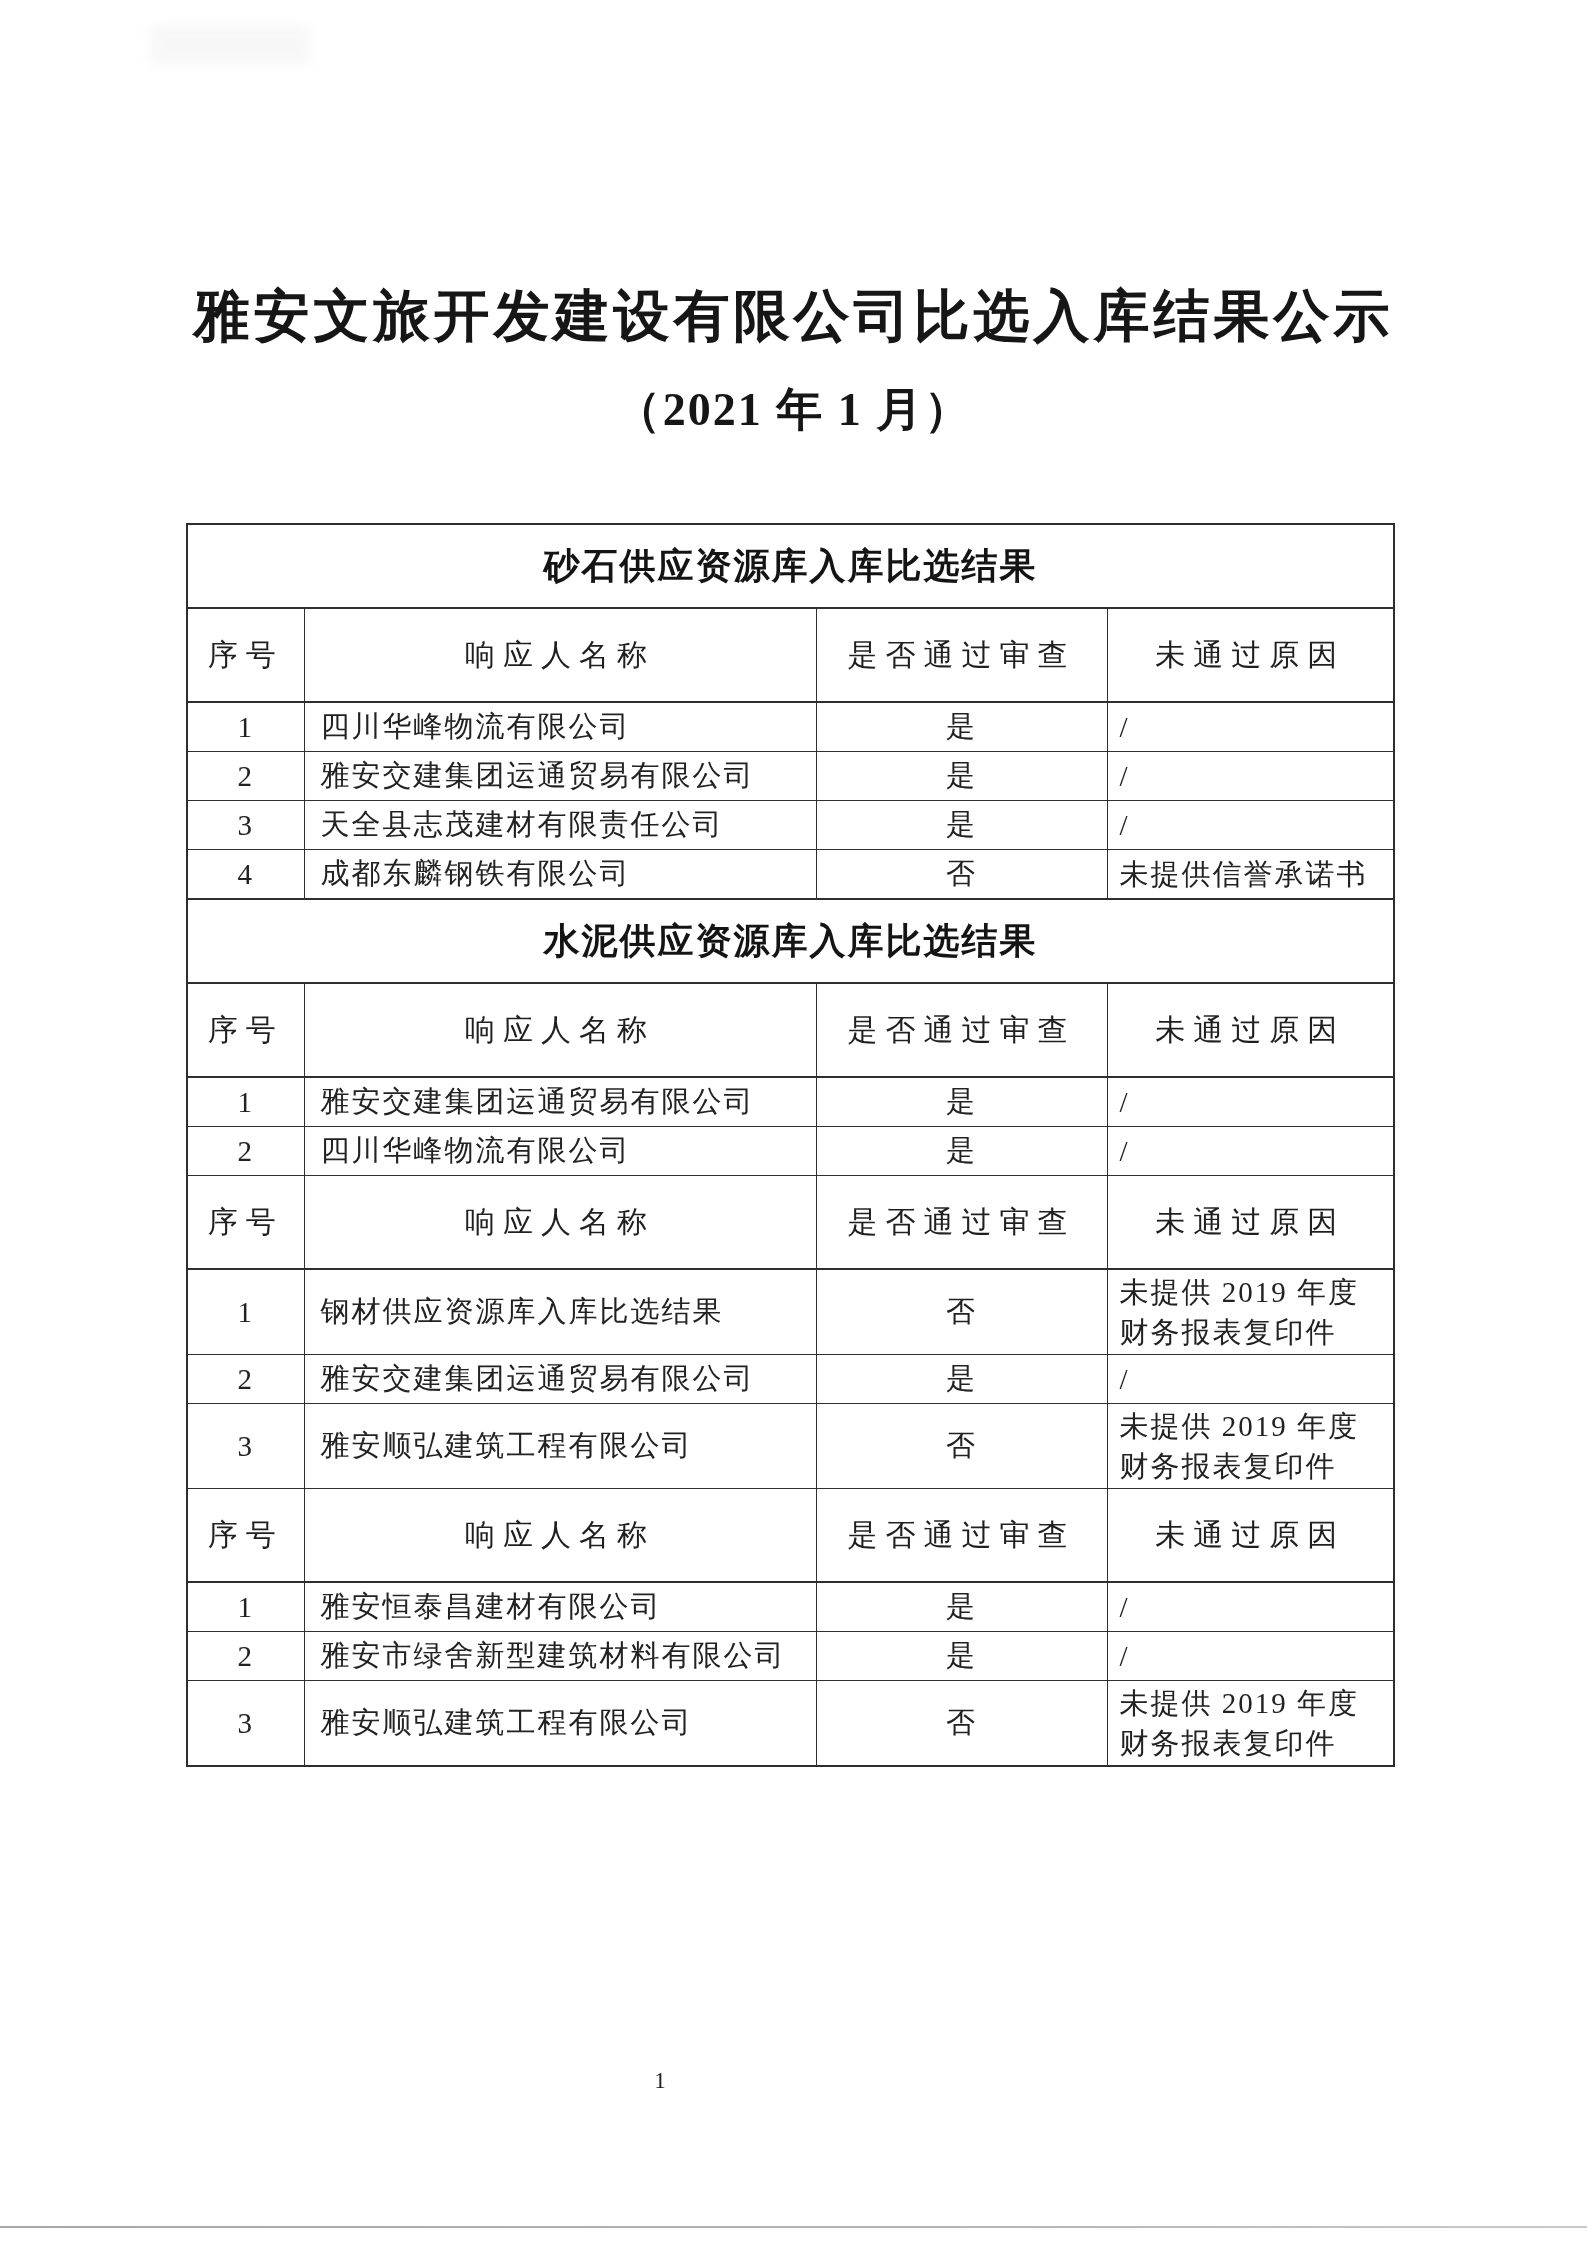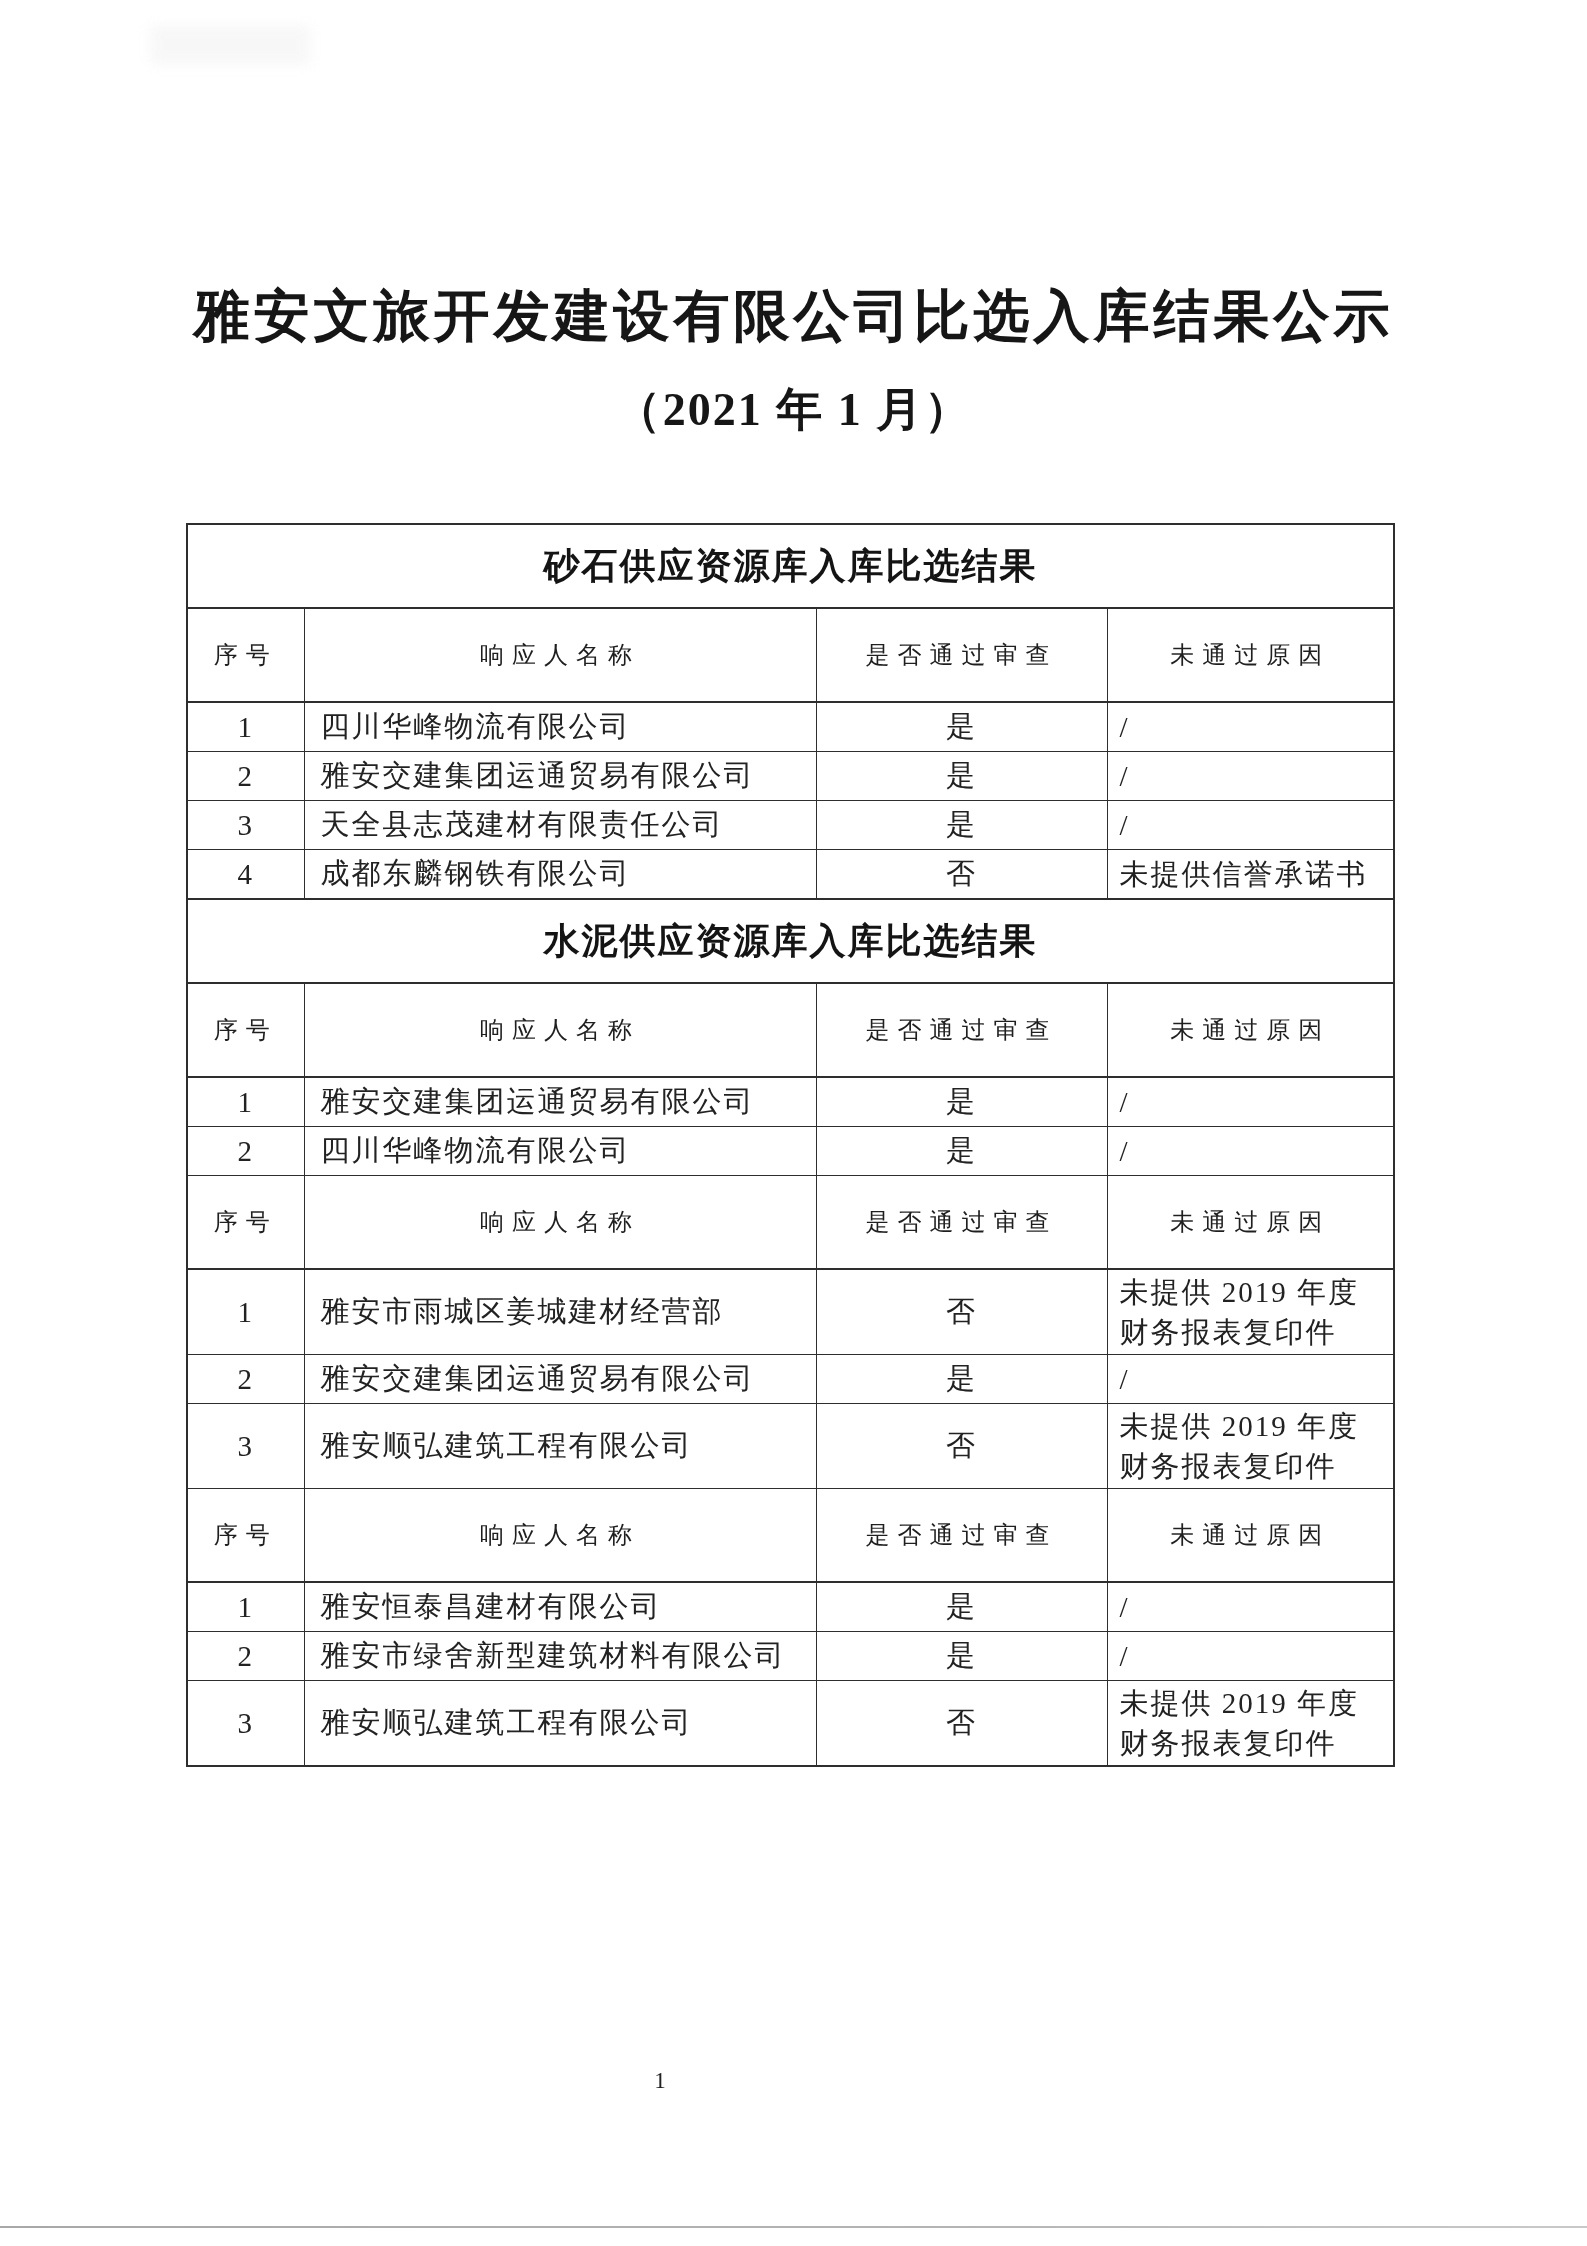--- a/index.html
+++ b/index.html
@@ -51,21 +51,21 @@
     font-family:"Liberation Sans","DejaVu Sans",sans-serif;
     font-size:36px;
     font-weight:bold;
     letter-spacing:2px;
     color:#141414;
     border-top-width:2px;
     border-bottom-width:2px;
   }
   tr.header-row th{
     height:90px;
-    font-size:24px;
+    font-size:30px;
     font-weight:normal;
     letter-spacing:8px;
     text-align:center;
     color:#1f1f1f;
     border-bottom-width:2px;
   }
   tr.data-row td{
     height:44px;
     font-size:29px;
     letter-spacing:2px;
@@ -176,21 +176,21 @@
           <td class="cell-reason">/</td>
         </tr>
         <tr class="header-row">
           <th>序号</th>
           <th>响应人名称</th>
           <th>是否通过审查</th>
           <th>未通过原因</th>
         </tr>
         <tr class="data-row">
           <td class="cell-no">1</td>
-          <td class="cell-name">雅安市雨城区姜城建材经营部</td>
+          <td class="cell-name">钢材供应资源库入库比选结果</td>
           <td class="cell-passed">否</td>
           <td class="cell-reason">未提供 2019 年度财务报表复印件</td>
         </tr>
         <tr class="data-row">
           <td class="cell-no">2</td>
           <td class="cell-name">雅安交建集团运通贸易有限公司</td>
           <td class="cell-passed">是</td>
           <td class="cell-reason">/</td>
         </tr>
         <tr class="data-row">

